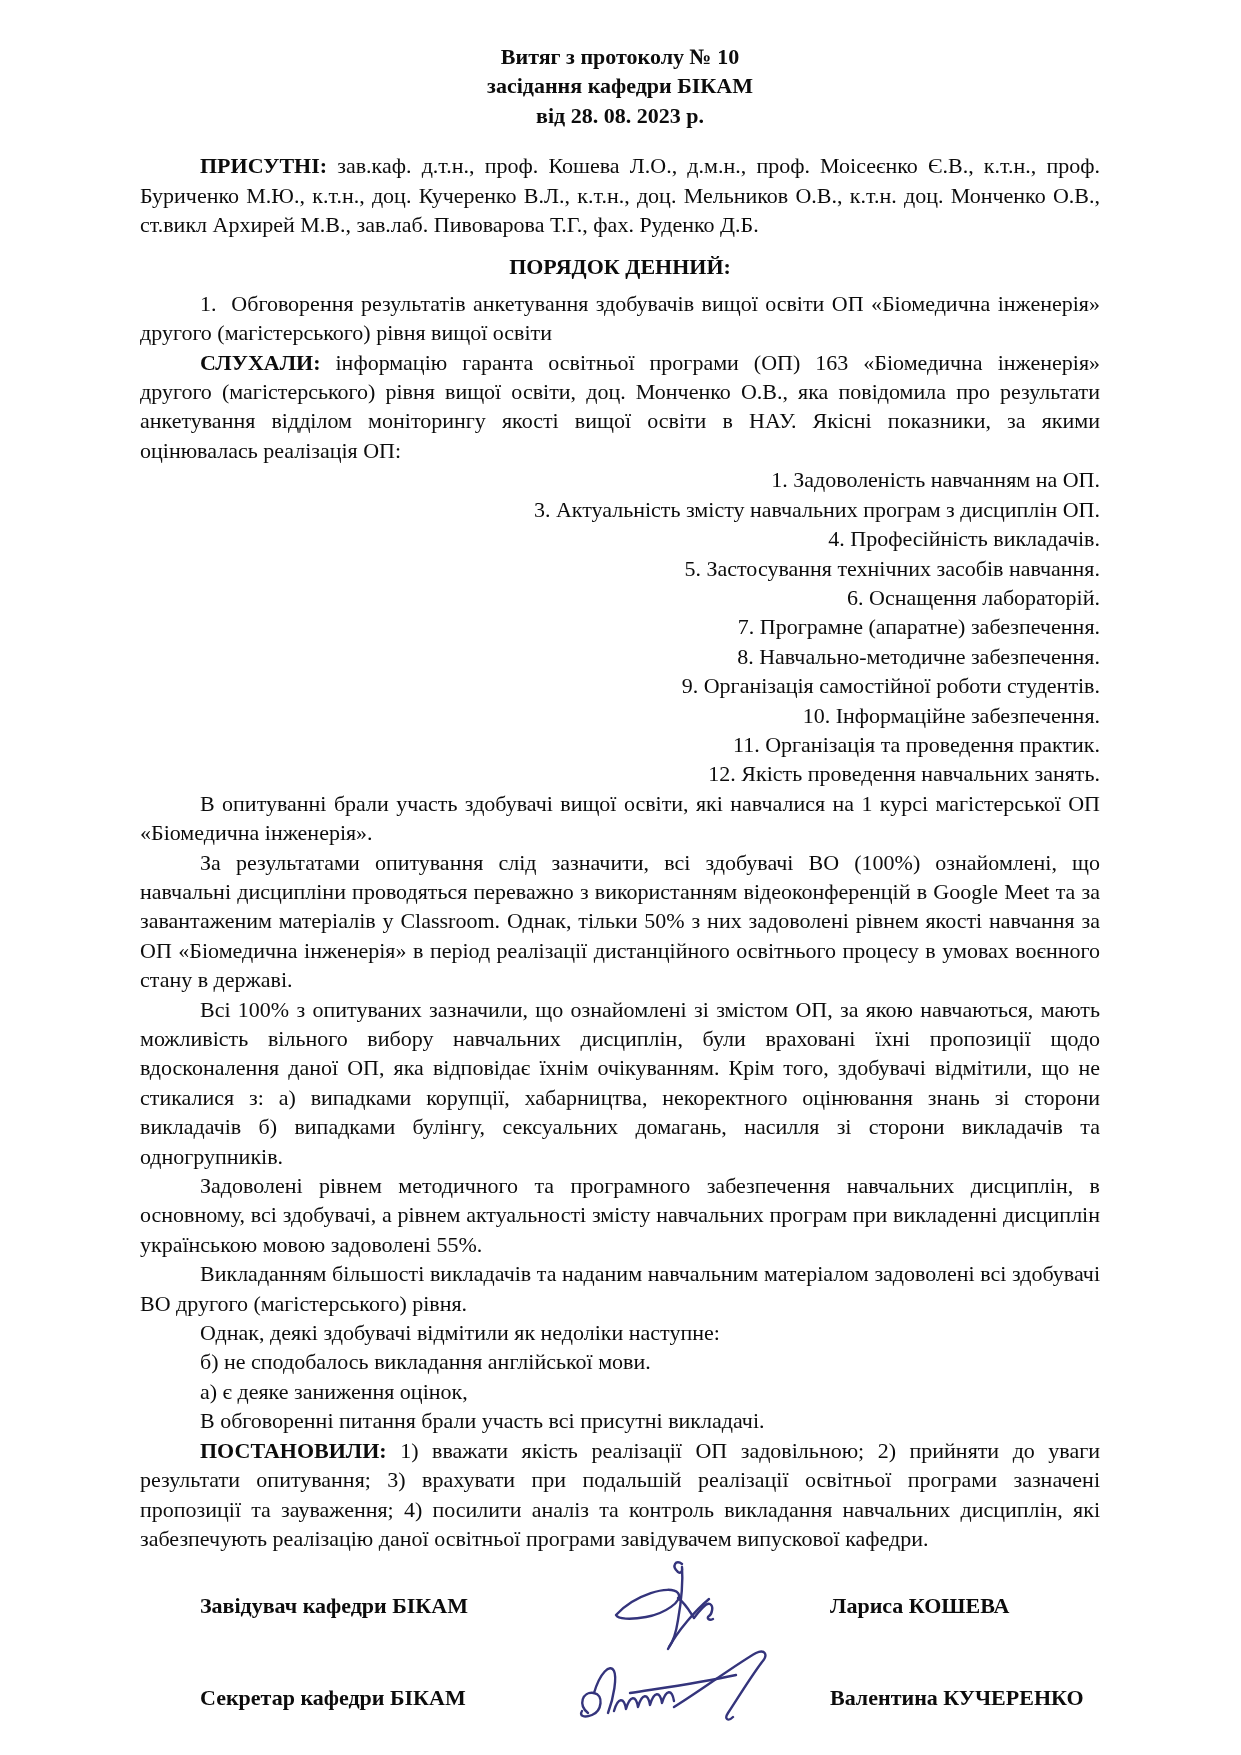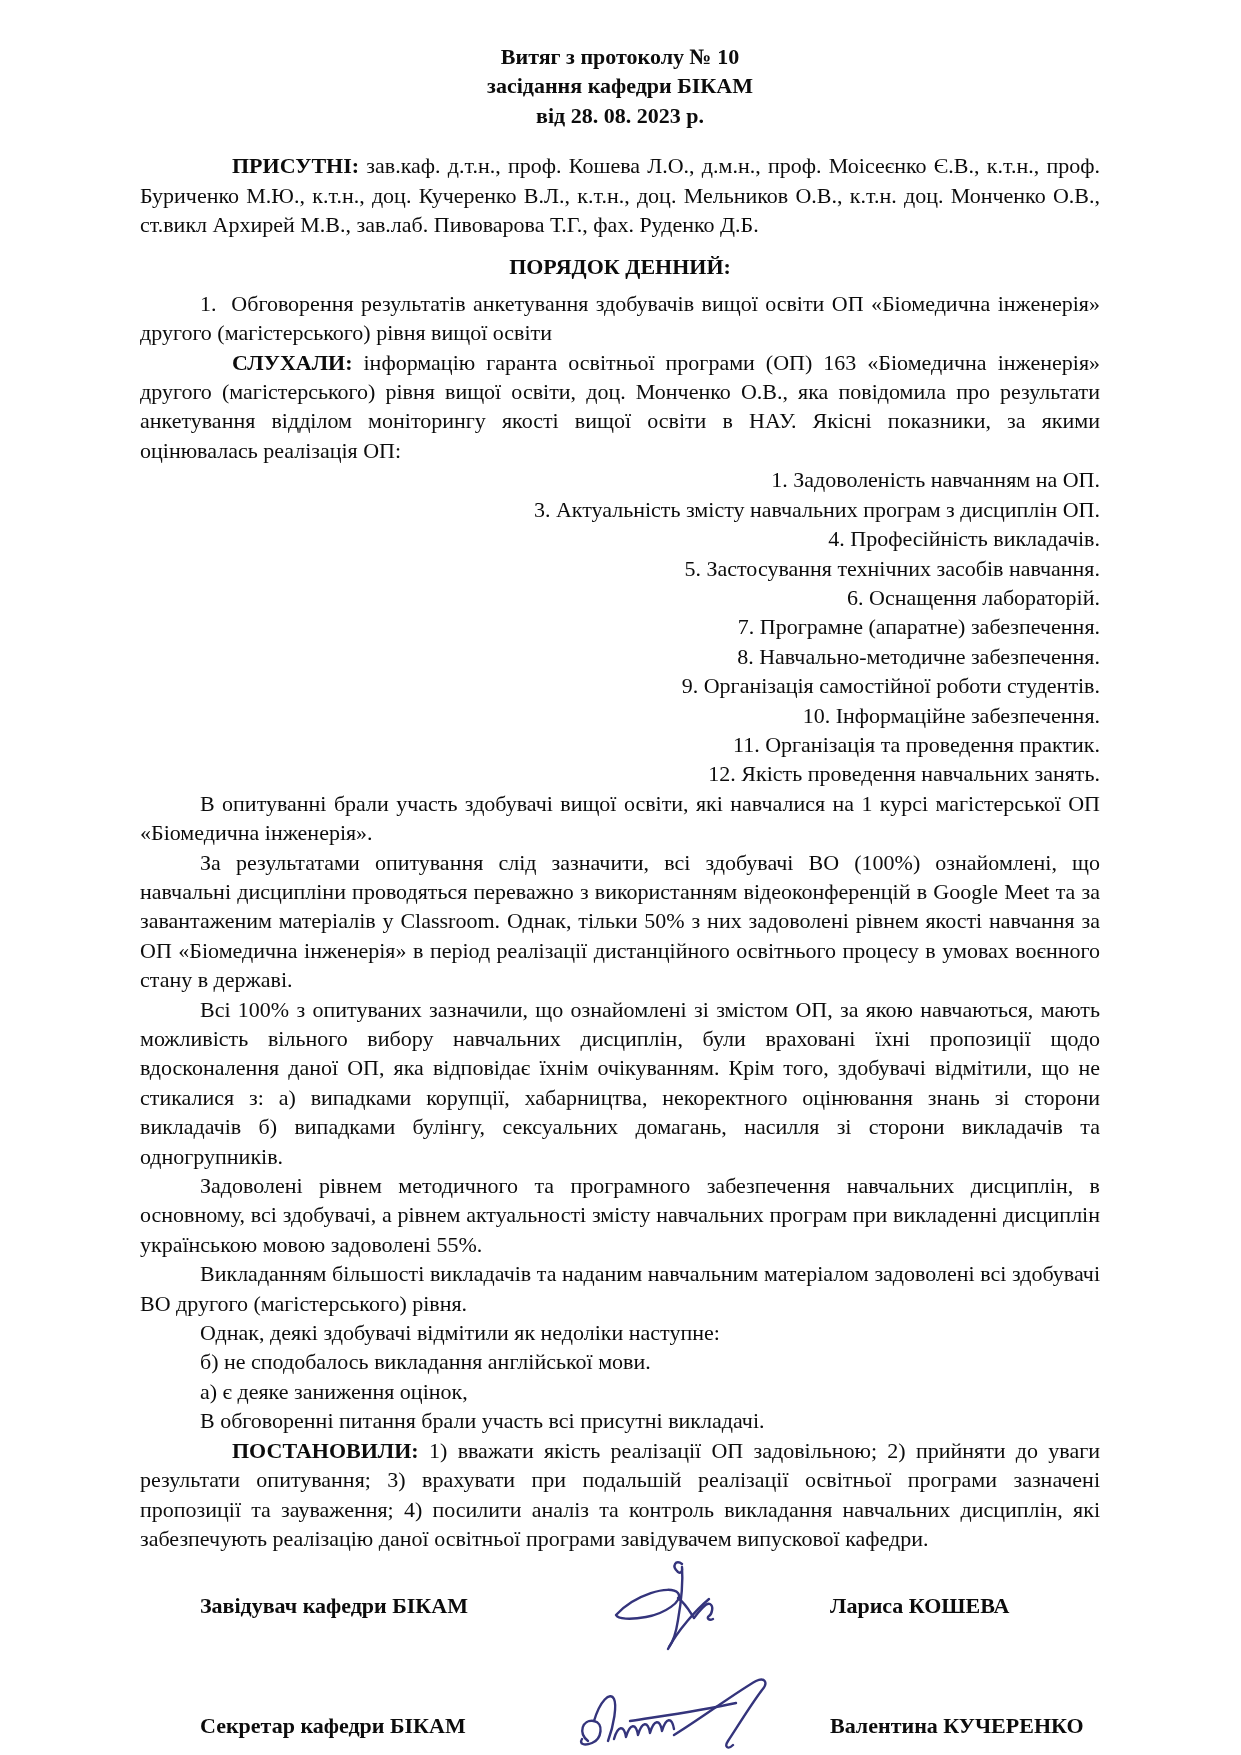--- a/index.html
+++ b/index.html
@@ -12,25 +12,25 @@
     font-family:"Liberation Serif", serif;
     font-size:22px; line-height:29.4px;
     color:#0c0c0c;
     overflow:hidden;
   }
   .title-block { text-align:center; font-weight:bold; }
   .title-line { white-space:nowrap; }
   p.para { margin:0; text-align:justify; text-indent:60px; }
   p.first-after-title { margin-top:21px; }
   .heading { text-align:center; font-weight:bold; margin:13px 0 7px; }
-  .b { font-weight:bold;margin-left:32px; }
+  .b { font-weight:bold; }
   .criteria-item { text-indent:62px; text-align:right; margin:0; }
   .sig-section { margin-top:38px; font-weight:bold; }
   .sig-row { position:relative; height:30px; }
-  .sig-row + .sig-row { margin-top:90px; }
+  .sig-row + .sig-row { margin-top:62px; }
   .sig-role { position:absolute; left:60px; top:0; white-space:nowrap; }
   .sig-name { position:absolute; left:690px; top:0; white-space:nowrap; }
   .sig-svg { position:absolute; }
   .sig-svg.s1 { left:472px; top:-34px; }
   .sig-svg.s2 { left:430px; top:-36px; }
   .sig-svg path { fill:none; stroke-width:2.4; stroke-linecap:round; stroke-linejoin:round; }
 </style>
 </head>
 <body>
 

